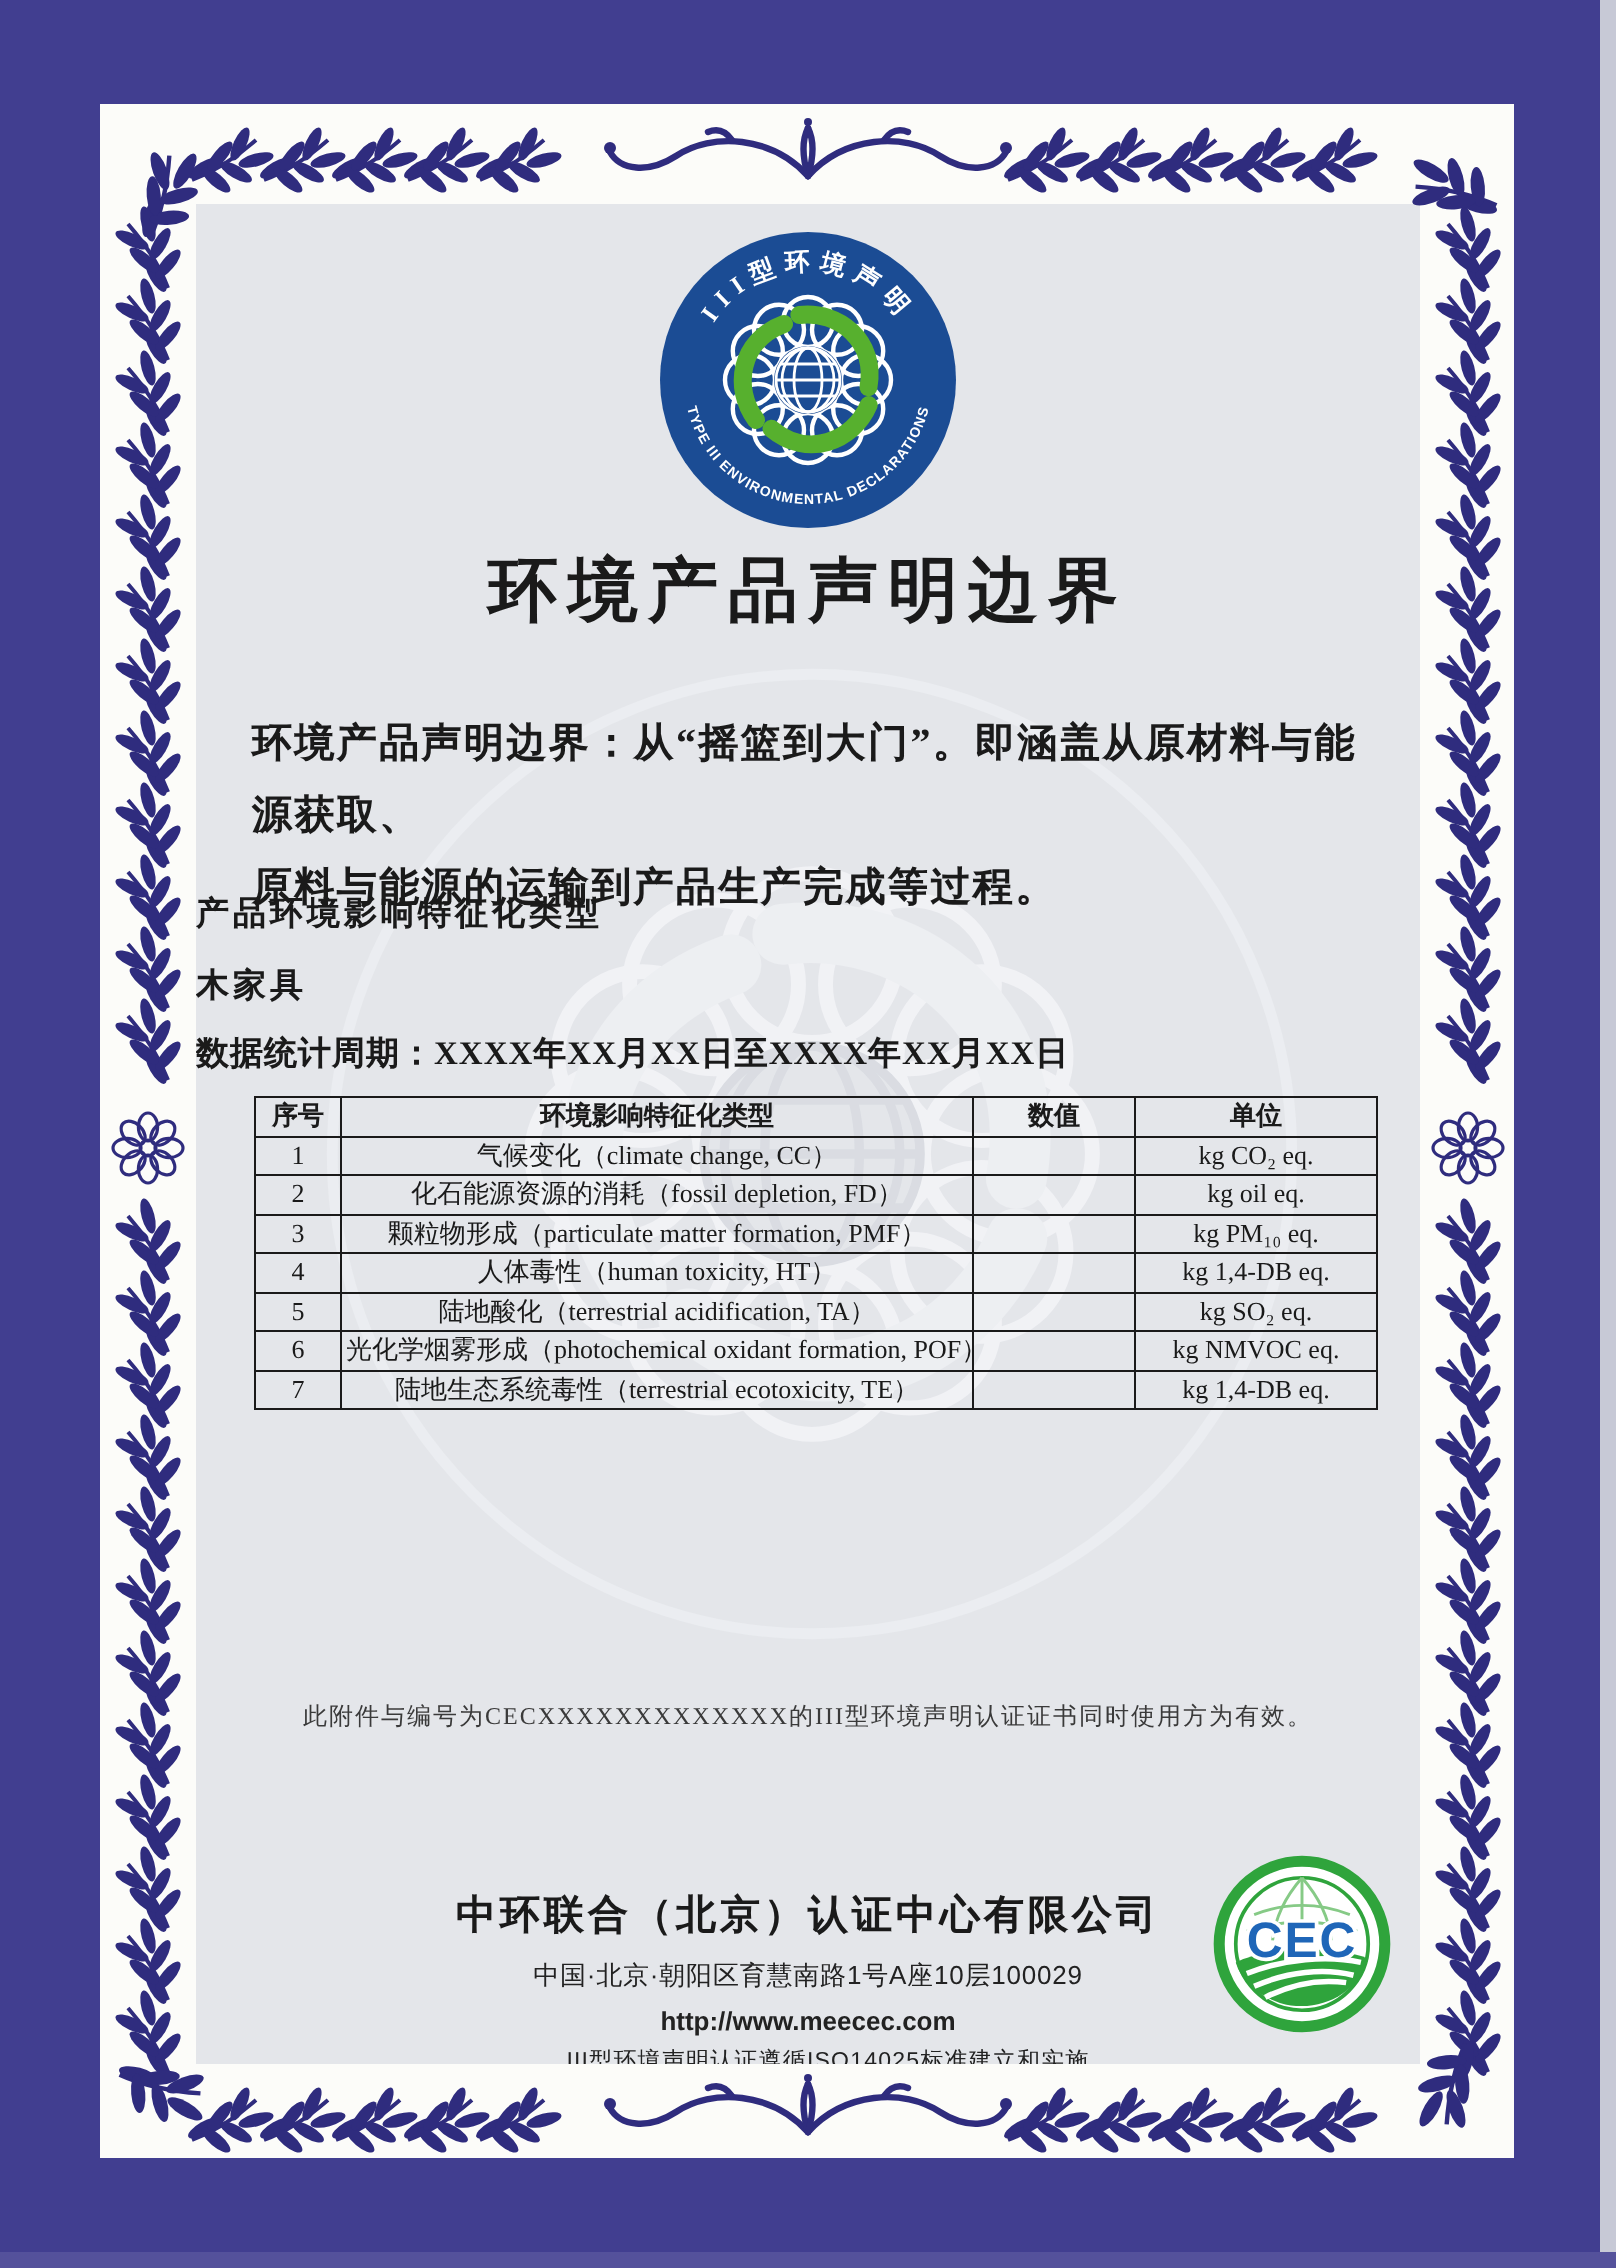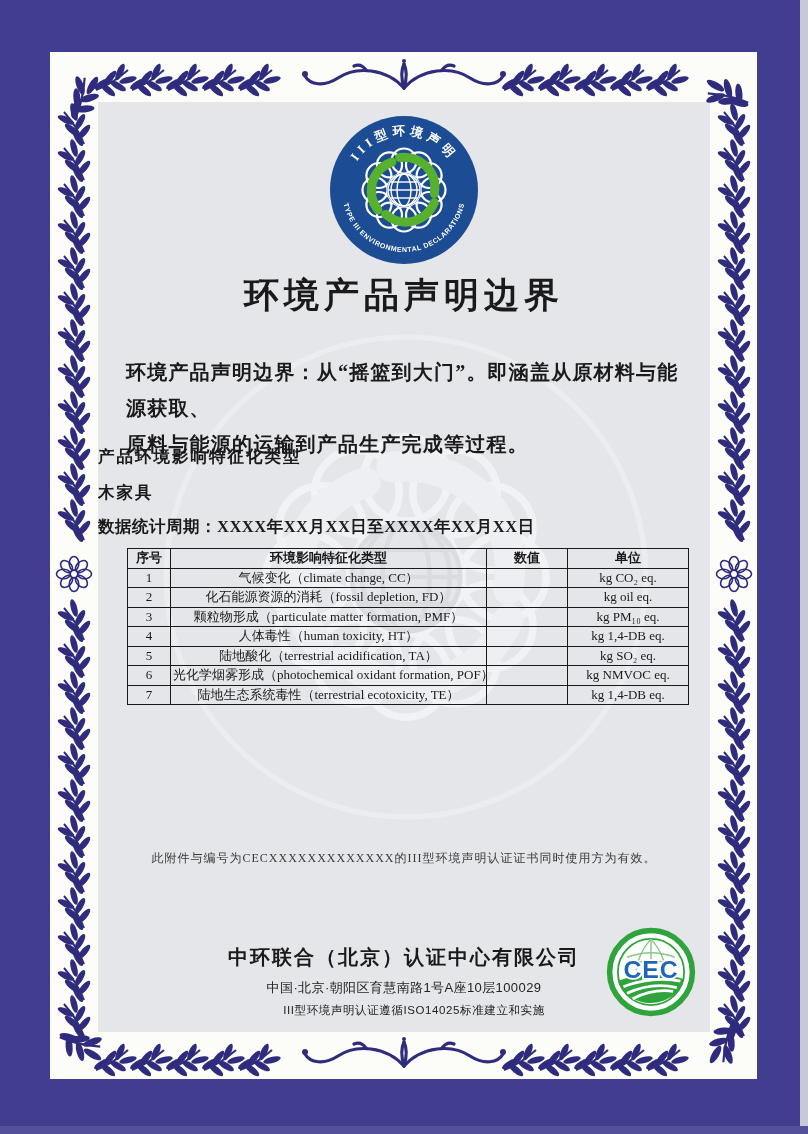--- a/index.html
+++ b/index.html
@@ -228,20 +228,21 @@
             <td>kg 1,4-DB eq.</td>
           </tr>
         </tbody>
     </table>
 
     <div class="note">此附件与编号为CECXXXXXXXXXXXXX的III型环境声明认证证书同时使用方为有效。</div>
 
     <div class="footer">
       <div class="company">中环联合（北京）认证中心有限公司</div>
       <div class="address">中国·北京·朝阳区育慧南路1号A座10层100029</div>
+      <div class="website">http://www.meecec.com</div>
       <div class="standard">III型环境声明认证遵循ISO14025标准建立和实施</div>
     </div>
 
     <svg class="cec" width="92" height="92" viewBox="0 0 100 100">
       <circle cx="50" cy="50" r="45" class="cec-ring"></circle>
       <circle cx="50" cy="50" r="36" class="cec-globe"></circle>
       <g class="cec-grid">
         <path d="M24,34 Q50,24 76,34"></path>
         <path d="M20,43 Q50,33 80,43"></path>
         <path d="M50,14 Q36,30 34,48"></path>

